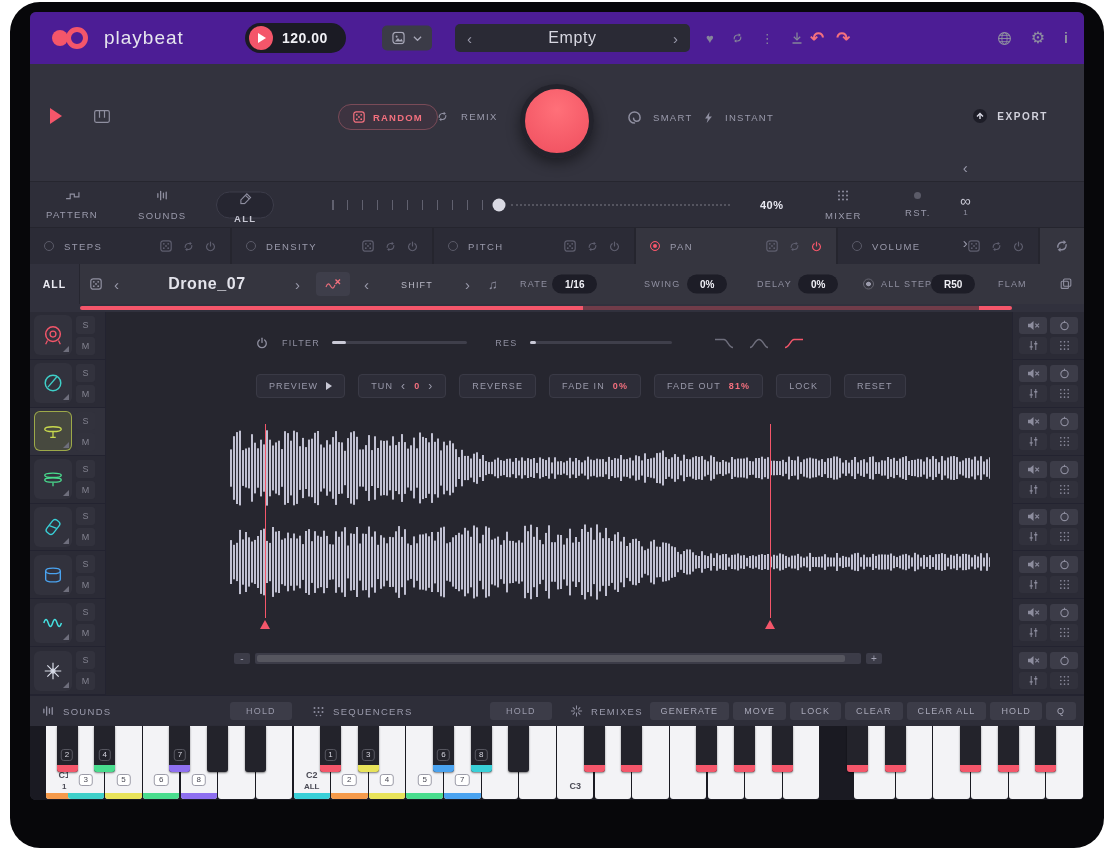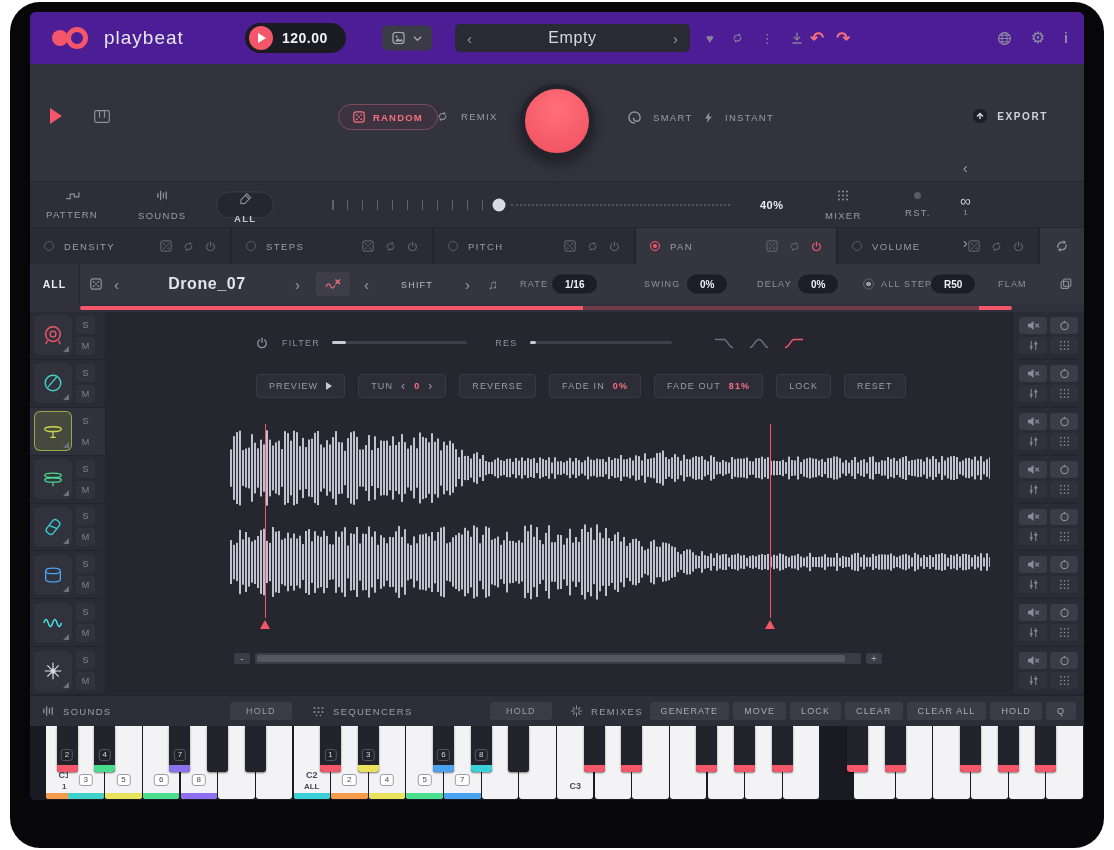--- a/index.html
+++ b/index.html
@@ -357,21 +357,21 @@
         <span class="pnum">1</span>
       </span>
       <span class="chev">›</span>
     </div>
   </section>
 
   <section class="tabs">
     <div class="tabs-list" id="tabs-list">
           <div class="tab">
             <span class="tab-radio"></span>
-            <span class="tab-label">DENSITY</span>
+            <span class="tab-label">STEPS</span>
             <span class="tab-icons">
               <span>
                 <svg width="12" height="12" viewBox="0 0 12 12">
                   <rect x="0.8" y="0.8" width="10.4" height="10.4" rx="2.4" fill="none" stroke="currentColor" stroke-width="1.2"></rect>
                   <circle cx="3.8" cy="3.8" r="0.9" fill="currentColor"></circle>
                   <circle cx="8.2" cy="3.8" r="0.9" fill="currentColor"></circle>
                   <circle cx="6" cy="6" r="0.9" fill="currentColor"></circle>
                   <circle cx="3.8" cy="8.2" r="0.9" fill="currentColor"></circle>
                   <circle cx="8.2" cy="8.2" r="0.9" fill="currentColor"></circle>
                 </svg>
@@ -387,21 +387,21 @@
               <span class="p-ic">
                 <svg width="11" height="11" viewBox="0 0 12 12">
                   <path d="M6 1.2v4.2" stroke="currentColor" stroke-width="1.3" stroke-linecap="round"></path>
                   <path d="M3.4 2.9a4.3 4.3 0 1 0 5.2 0" fill="none" stroke="currentColor" stroke-width="1.3" stroke-linecap="round"></path>
                 </svg>
               </span>
             </span>
           </div>
           <div class="tab">
             <span class="tab-radio"></span>
-            <span class="tab-label">STEPS</span>
+            <span class="tab-label">DENSITY</span>
             <span class="tab-icons">
               <span>
                 <svg width="12" height="12" viewBox="0 0 12 12">
                   <rect x="0.8" y="0.8" width="10.4" height="10.4" rx="2.4" fill="none" stroke="currentColor" stroke-width="1.2"></rect>
                   <circle cx="3.8" cy="3.8" r="0.9" fill="currentColor"></circle>
                   <circle cx="8.2" cy="3.8" r="0.9" fill="currentColor"></circle>
                   <circle cx="6" cy="6" r="0.9" fill="currentColor"></circle>
                   <circle cx="3.8" cy="8.2" r="0.9" fill="currentColor"></circle>
                   <circle cx="8.2" cy="8.2" r="0.9" fill="currentColor"></circle>
                 </svg>

